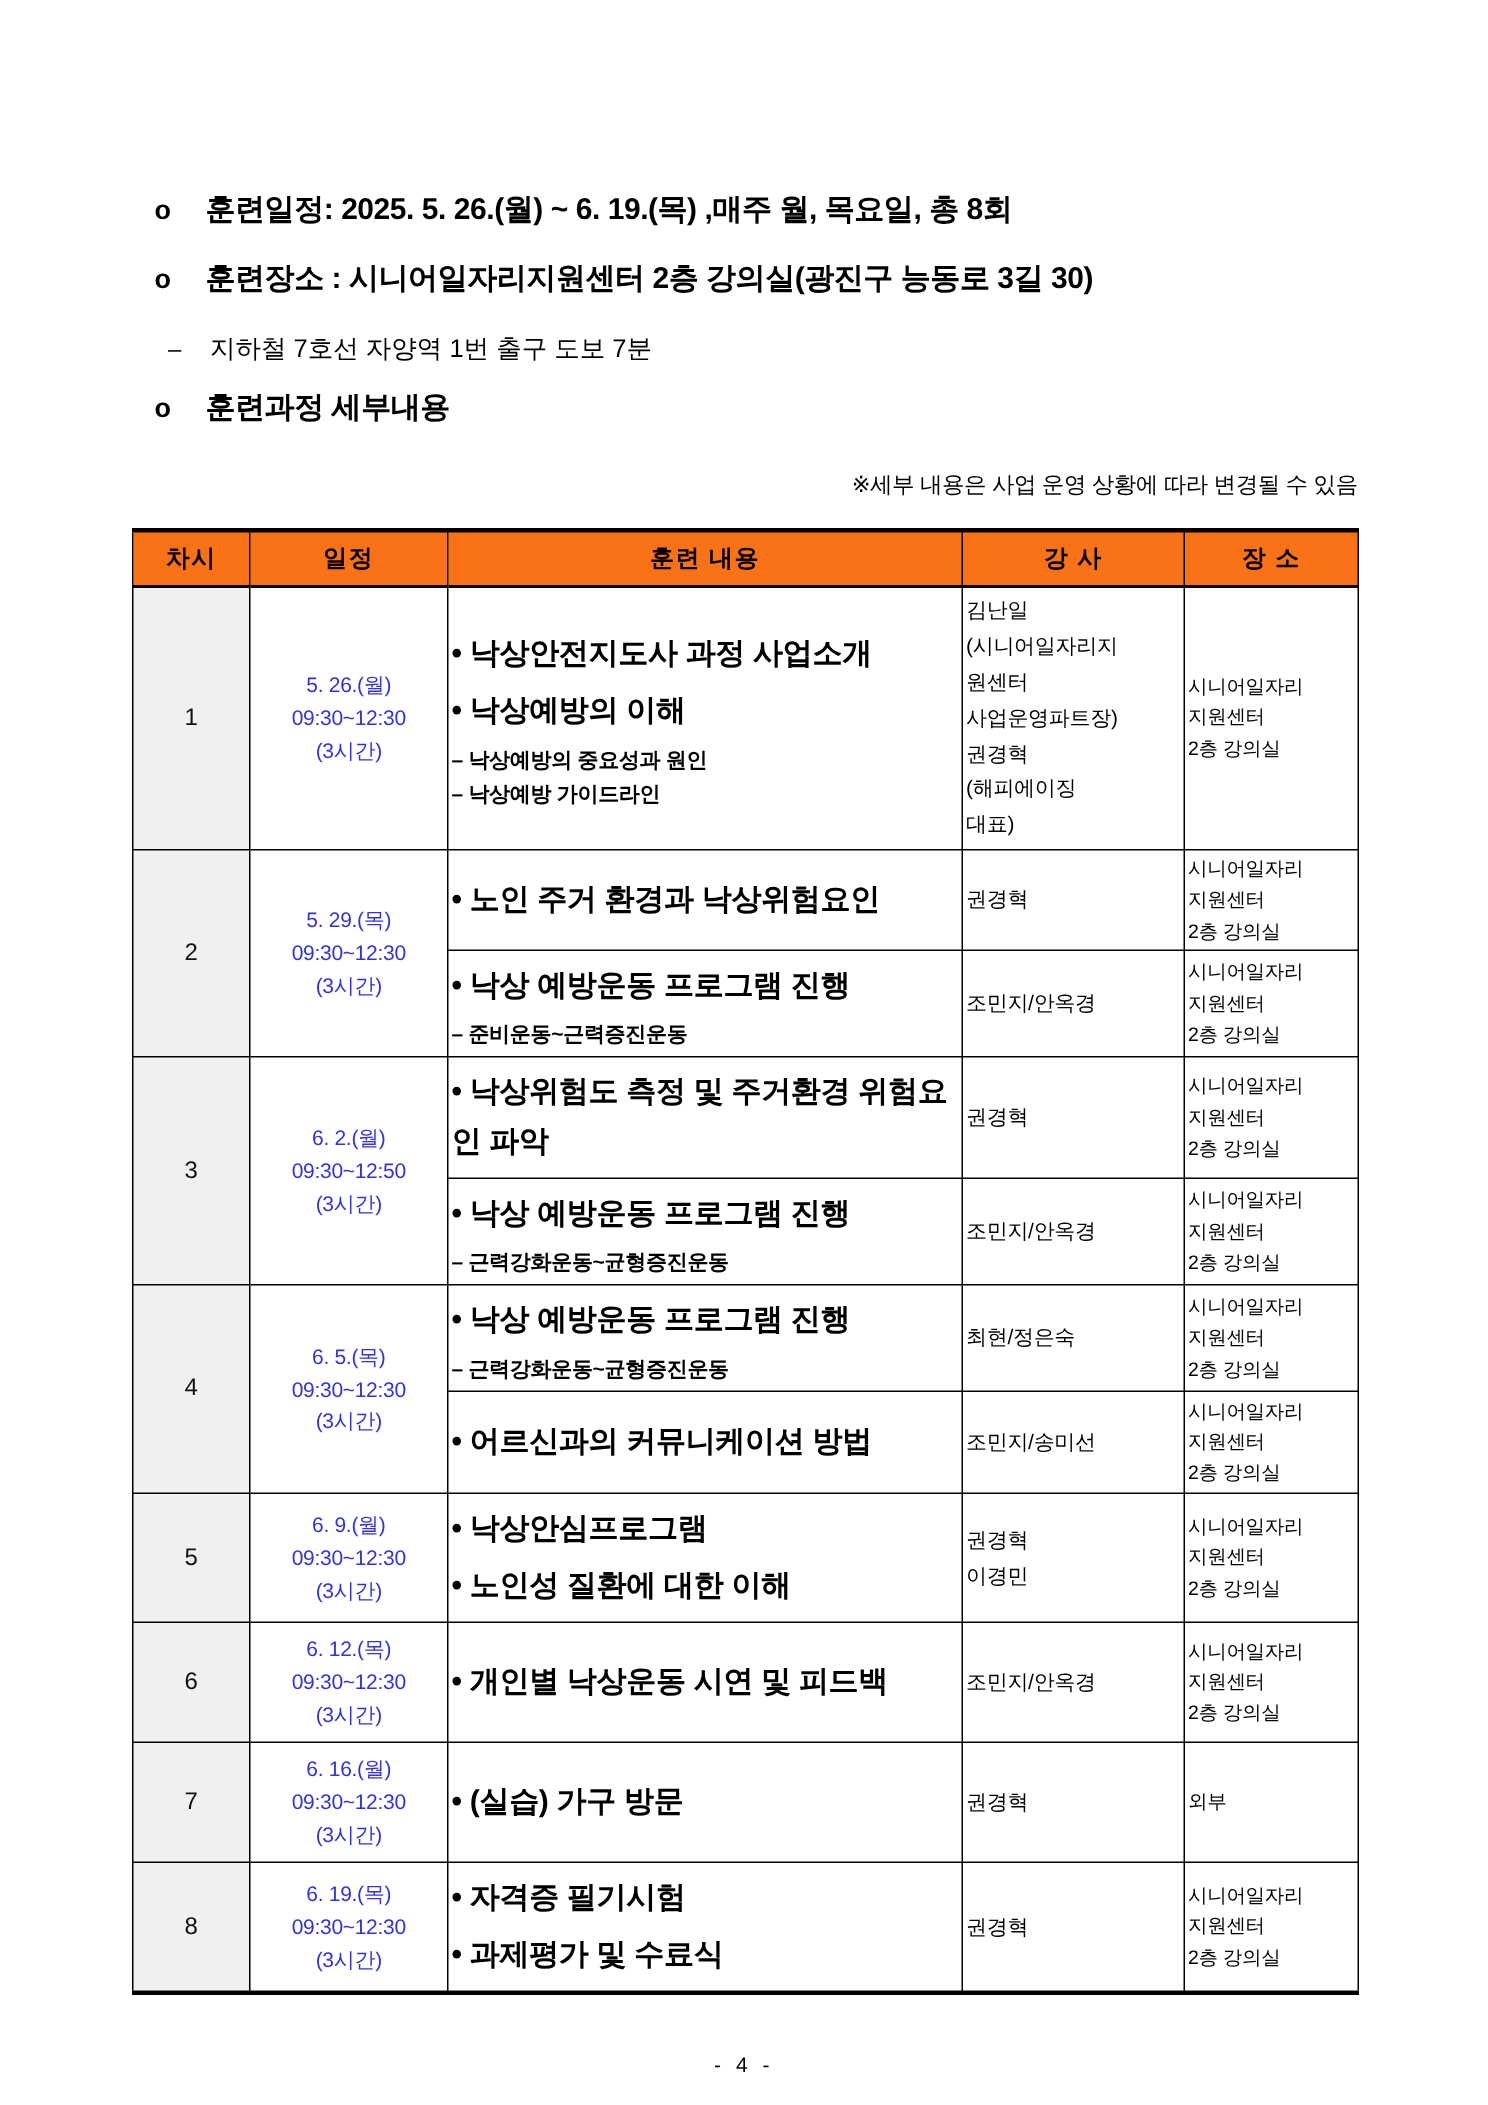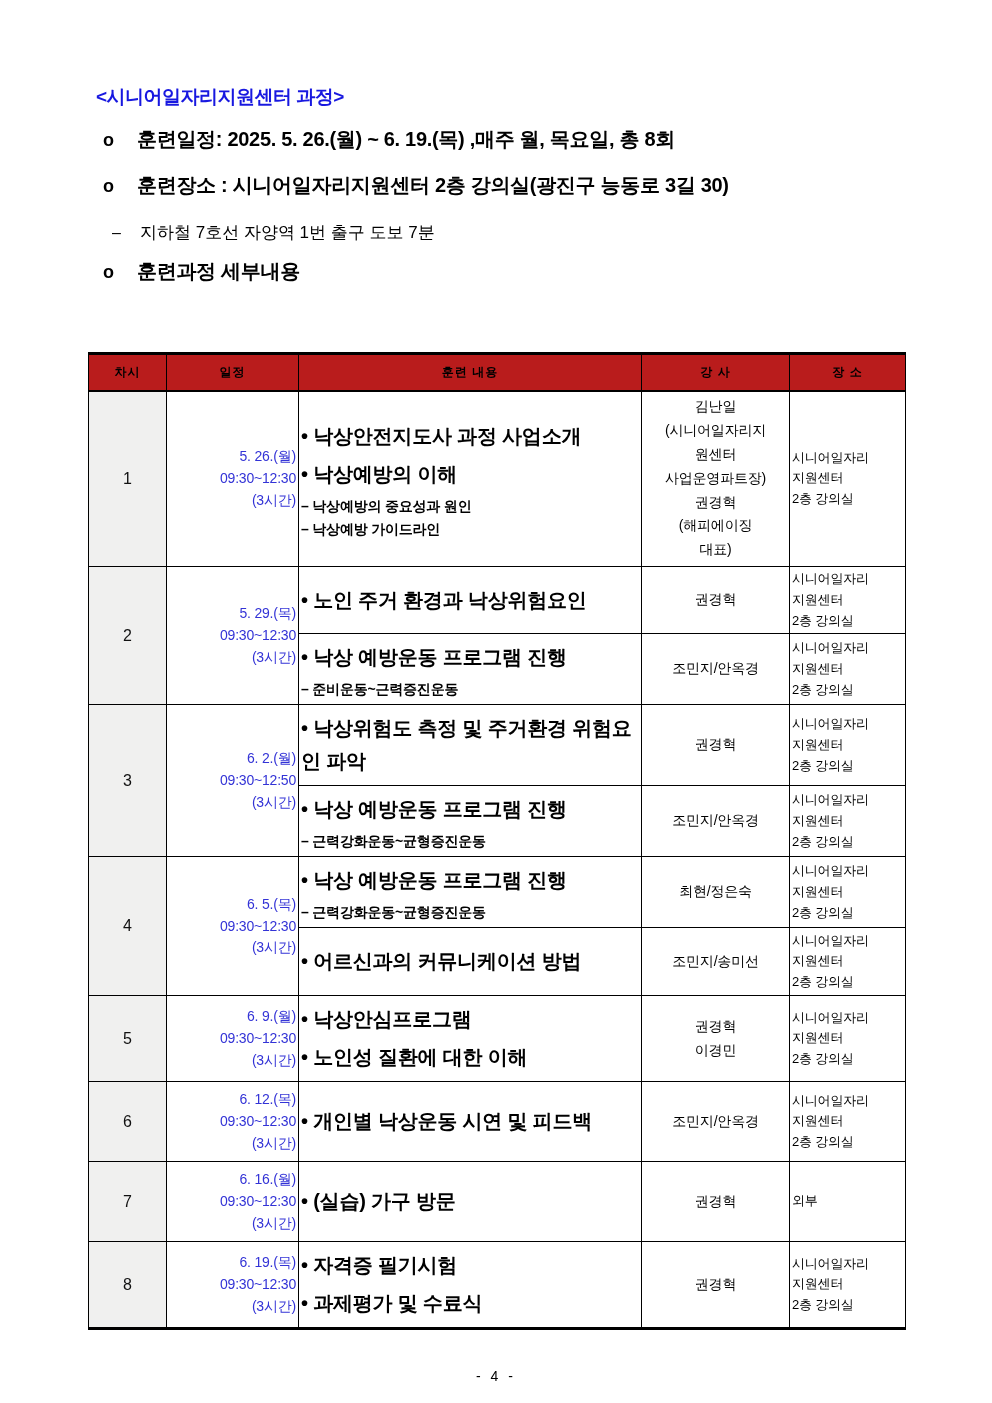--- a/index.html
+++ b/index.html
@@ -79,35 +79,35 @@
     border-top: 3px solid #000;
     border-bottom: 3px solid #000;
   }
   table.curriculum th,
   table.curriculum td {
     border: 1px solid #000;
     padding: 2px;
     vertical-align: middle;
   }
   table.curriculum thead th {
-    background: #b91c1c;
-    font-size: 12px;
+    background: #f97316;
+    font-size: 16px;
     font-weight: bold;
     text-align: center;
     border-bottom: 2px solid #000;
     letter-spacing: 1px;
   }
   td.session {
     background: #f0f0ef;
     text-align: center;
     font-size: 16px;
     color: #111;
   }
   td.schedule {
-    text-align: right;
+    text-align: center;
     color: #3333d6;
     font-size: 14px;
     line-height: 1.55;
     white-space: pre-line;
     letter-spacing: -0.2px;
   }
   td.content {
     text-align: left;
     padding: 5px 8px 5px 13px;
   }
@@ -121,21 +121,21 @@
   }
   td.content .line-dash {
     font-weight: bold;
     font-size: 14px;
     line-height: 1.5;
     margin: 2px 0;
     white-space: pre-line;
     letter-spacing: -0.2px;
   }
   td.instructor {
-    text-align: center;
+    text-align: left;
     font-size: 14px;
     line-height: 1.7;
     white-space: pre-line;
     letter-spacing: -0.2px;
     margin-top: 44px;
   }
   td.place {
     text-align: left;
     font-size: 13px;
     line-height: 1.6;
@@ -150,21 +150,20 @@
     text-align: center;
     font-size: 14px;
     letter-spacing: 3px;
   }
 </style>
 </head>
 <body>
 
 <div class="page">
 
-  <div class="doc-title">&lt;시니어일자리지원센터 과정&gt;</div>
 
   <div class="o-line" style="top:126px">
     <span class="marker">o</span>
     <span>훈련일정: 2025. 5. 26.(월) ~ 6. 19.(목) ,매주 월, 목요일, 총 8회</span>
   </div>
 
   <div class="o-line" style="top:172px">
     <span class="marker">o</span>
     <span>훈련장소 : 시니어일자리지원센터 2층 강의실(광진구 능동로 3길 30)</span>
   </div>
@@ -172,20 +171,21 @@
   <div class="dash-line" style="top:221px">
     <span class="marker">–</span>
     <span>지하철 7호선 자양역 1번 출구 도보 7분</span>
   </div>
 
   <div class="o-line" style="top:258px">
     <span class="marker">o</span>
     <span>훈련과정 세부내용</span>
   </div>
 
+  <div class="note">※세부 내용은 사업 운영 상황에 따라 변경될 수 있음</div>
 
   <table class="curriculum">
     <colgroup>
       <col style="width:78px">
       <col style="width:132px">
       <col style="width:343px">
       <col style="width:148px">
       <col style="width:116px">
     </colgroup>
     <thead>

